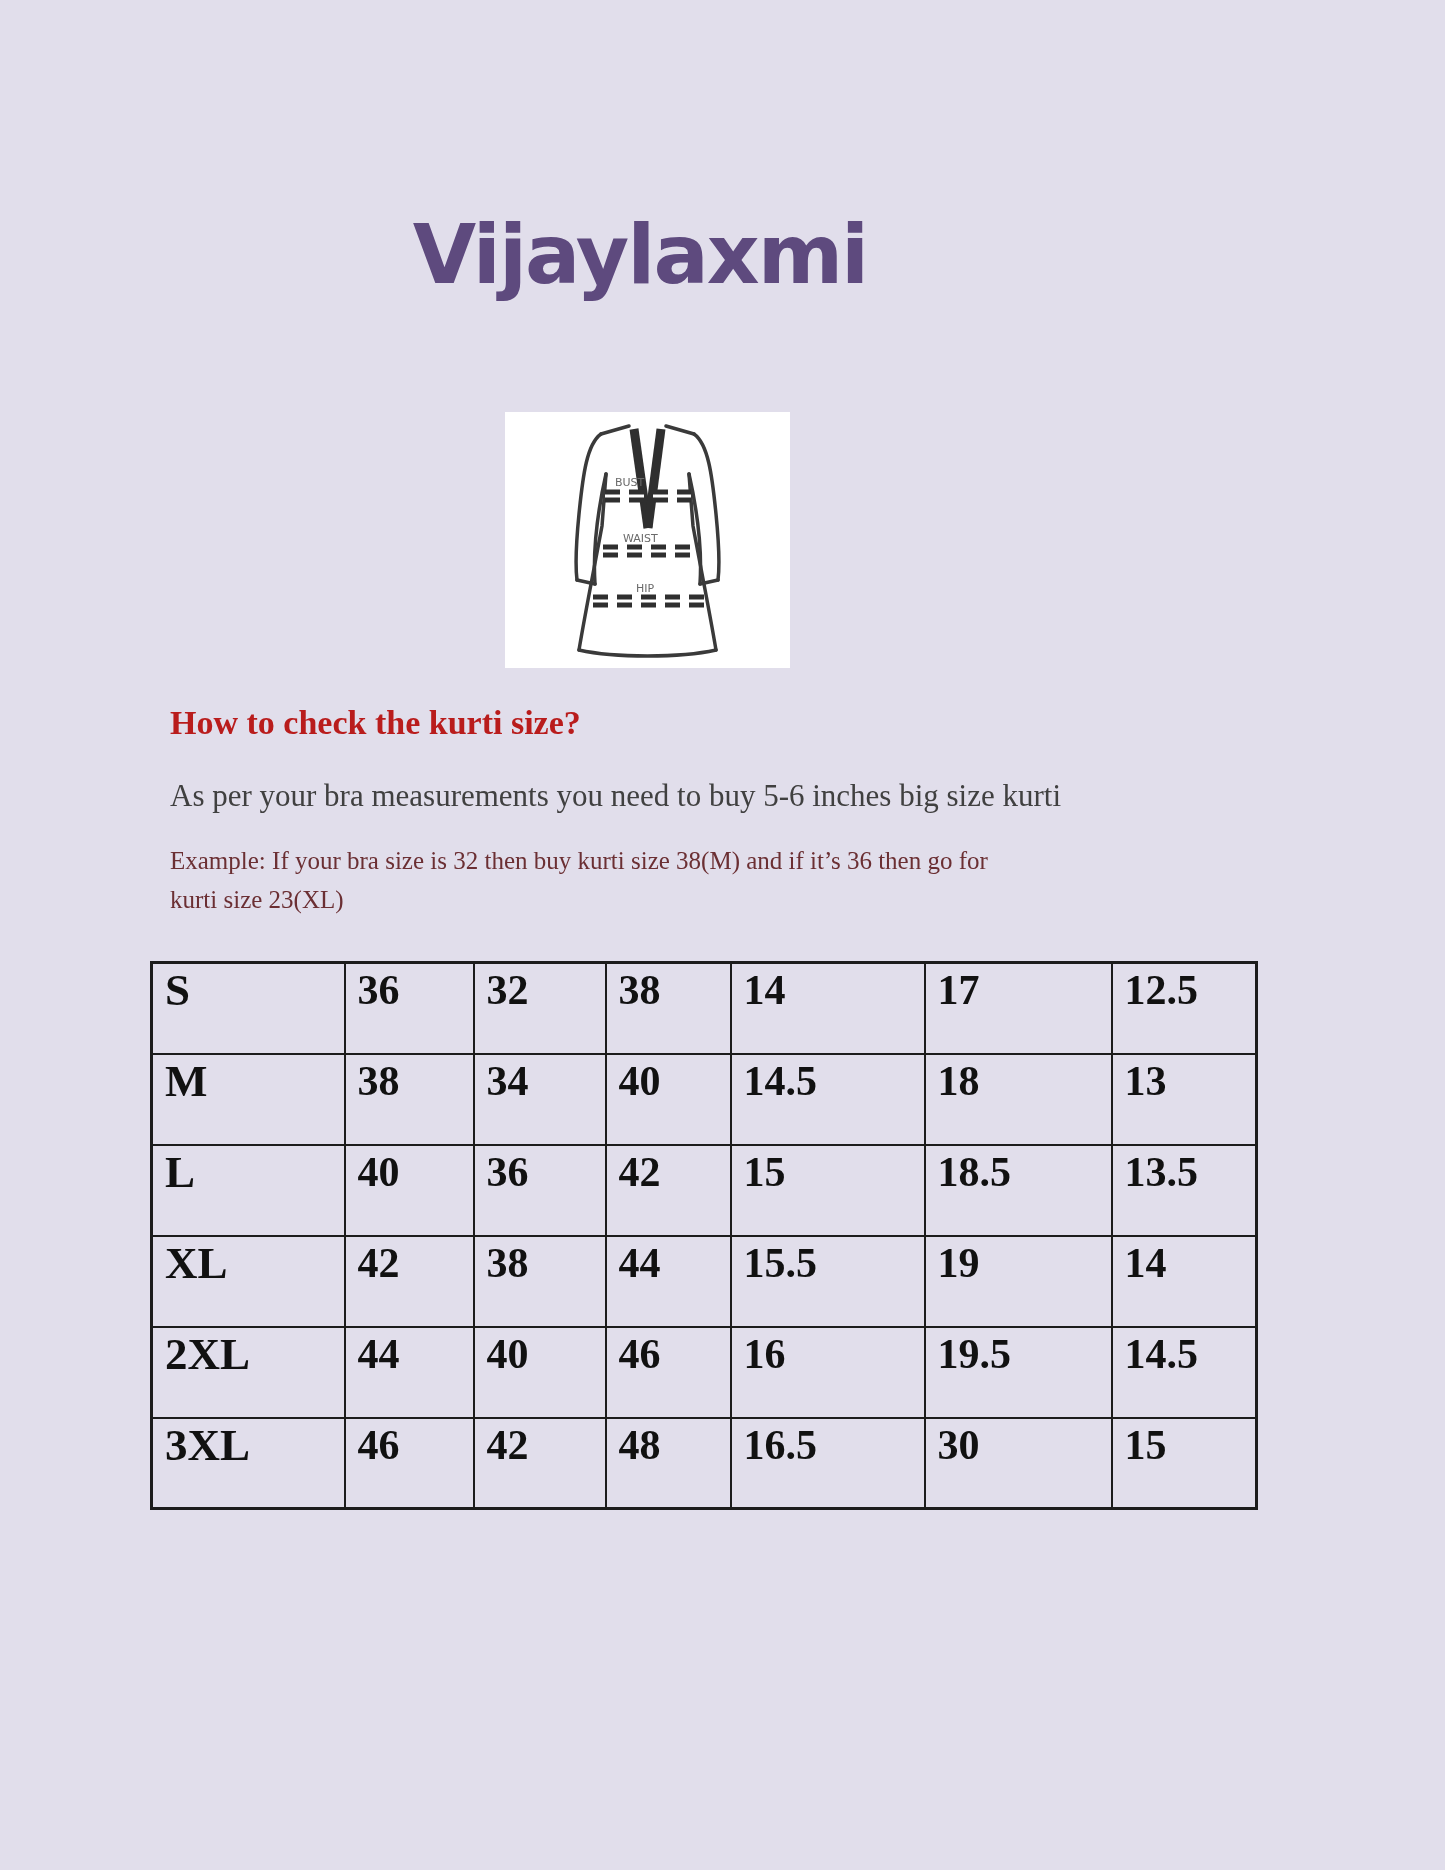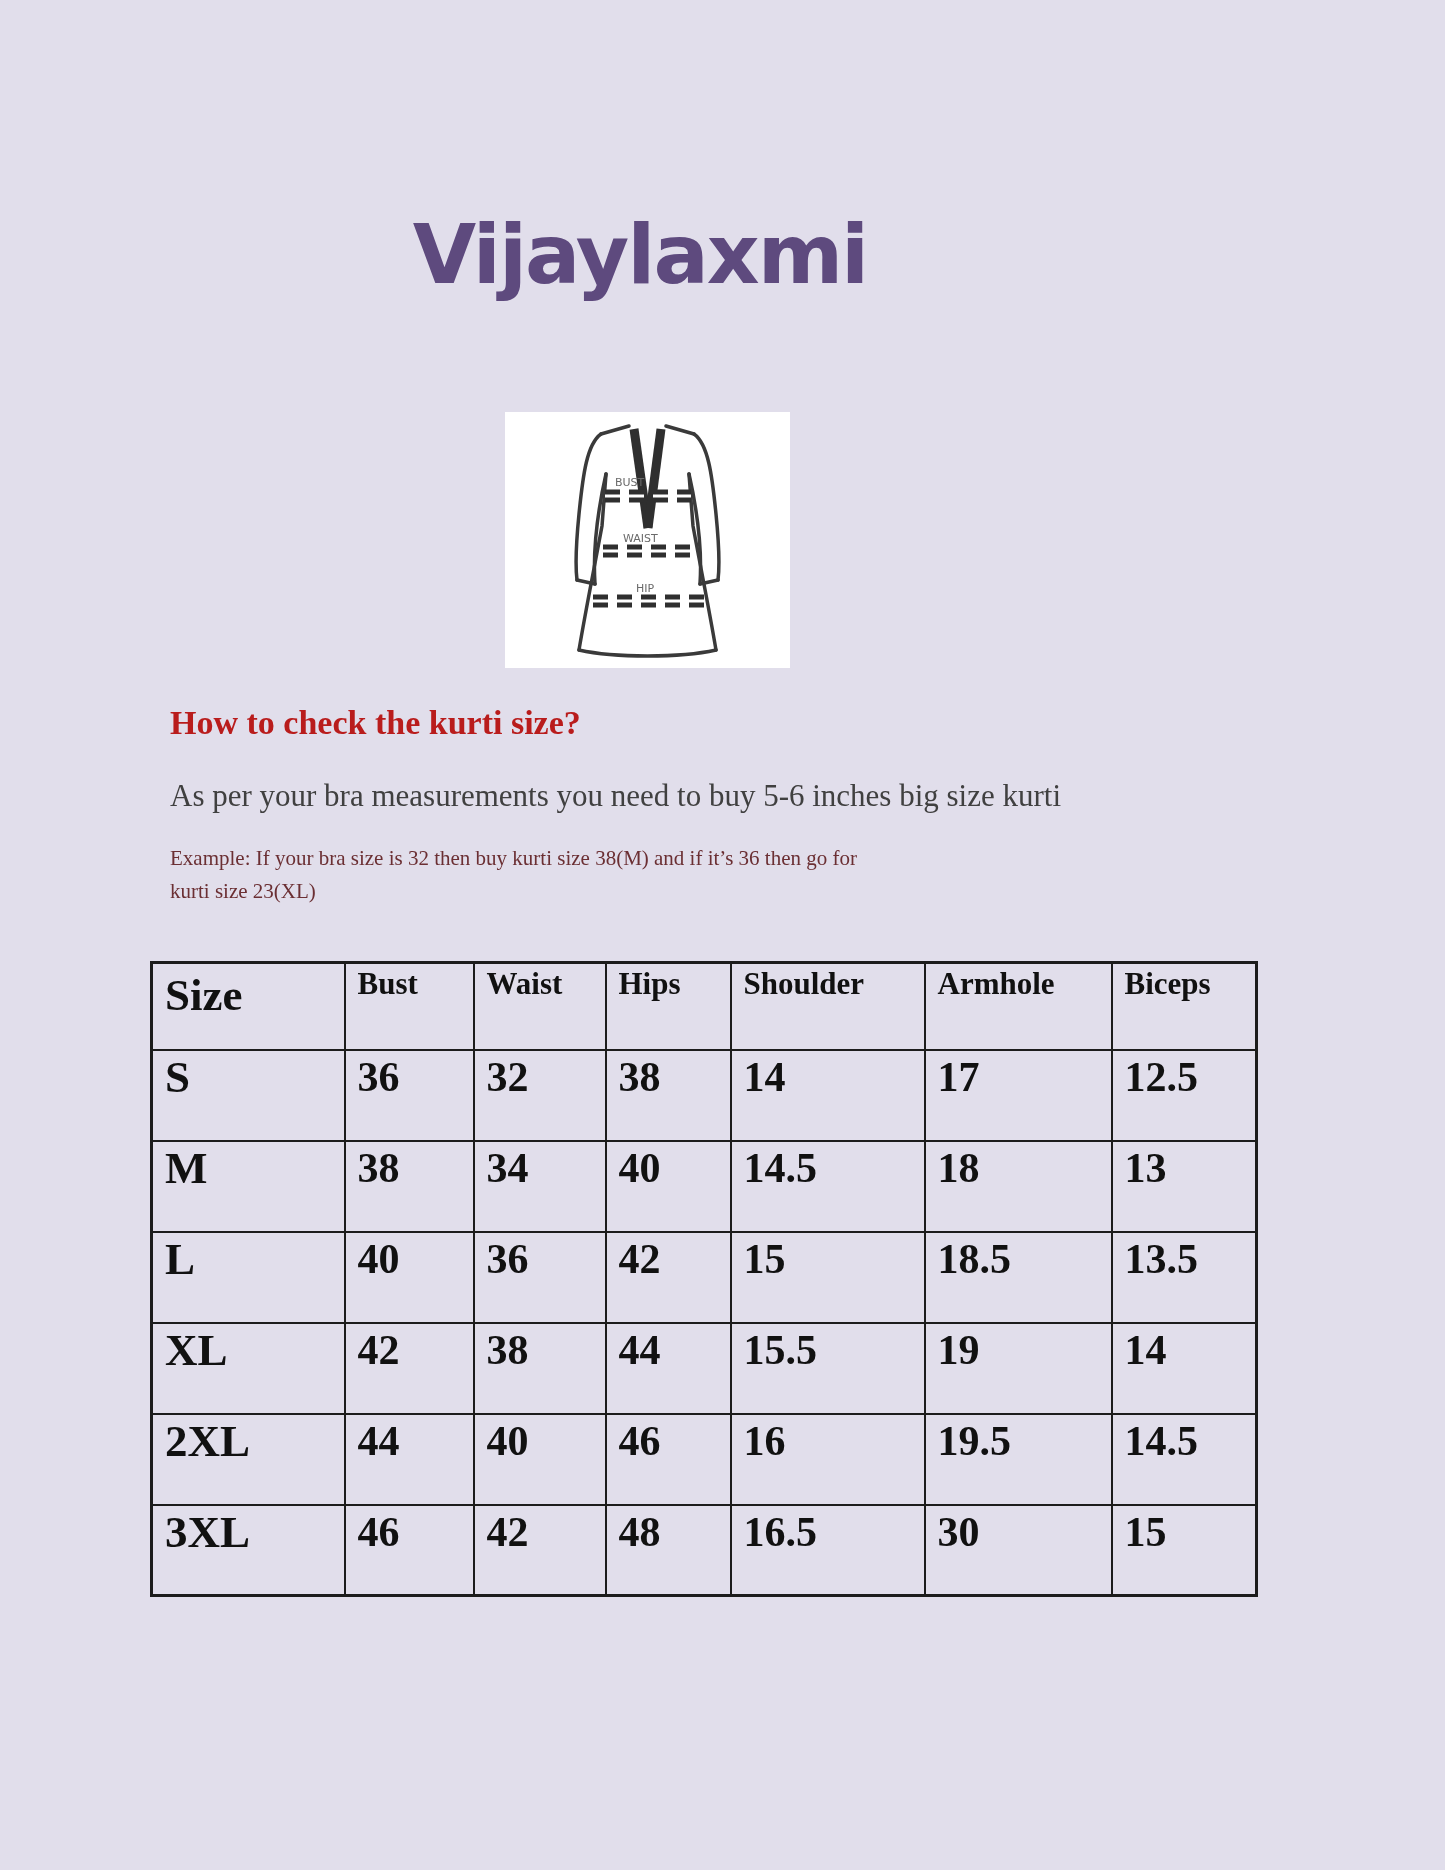--- a/index.html
+++ b/index.html
@@ -51,21 +51,21 @@
   }
   .guide-para1{
     position:absolute;
     left:170px; top:778px;
     font-size:31px;
     color:#404040;
   }
   .guide-para2{
     position:absolute;
     left:170px; top:842px;
-    font-size:21px;
+    font-size:25px;
     line-height:1.55;
     color:#6b2f33;
     width:1130px;
   }
   .size-table{
     position:absolute;
     left:150px; top:961px;
     width:1105px;
     border-collapse:collapse;
     table-layout:fixed;
@@ -153,29 +153,20 @@
     <colgroup>
       <col style="width:193px">
         <col style="width:129px">
         <col style="width:132px">
       <col style="width:125px">
         <col style="width:194px">
         <col style="width:187px">
       <col style="width:145px">
     </colgroup>
     <tbody>
-      <tr class="header-row">
-        <th class="size-header">Size</th>
-        <th class="col-header">Bust</th>
-        <th class="col-header">Waist</th>
-        <th class="col-header">Hips</th>
-        <th class="col-header">Shoulder</th>
-        <th class="col-header">Armhole</th>
-        <th class="col-header">Biceps</th>
-      </tr>
       <tr class="data-row">
         <td class="size-cell">S</td>
         <td class="num-cell">36</td>
         <td class="num-cell">32</td>
         <td class="num-cell">38</td>
         <td class="num-cell">14</td>
         <td class="num-cell">17</td>
         <td class="num-cell">12.5</td>
       </tr>
       <tr class="data-row">

